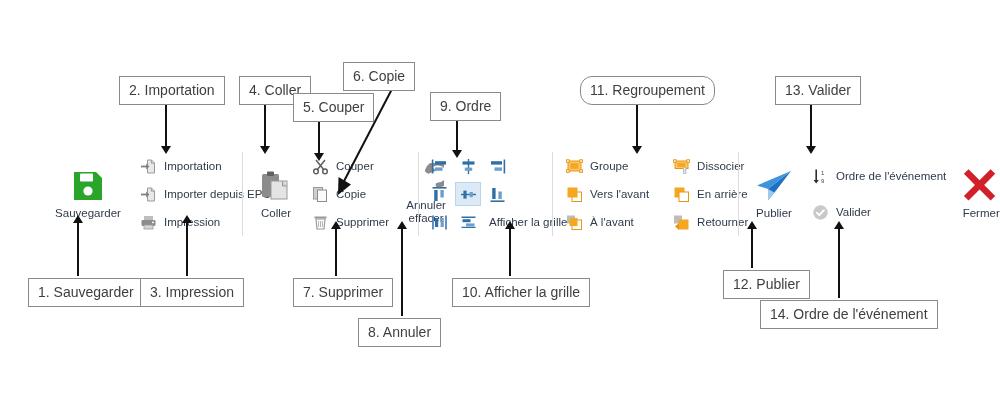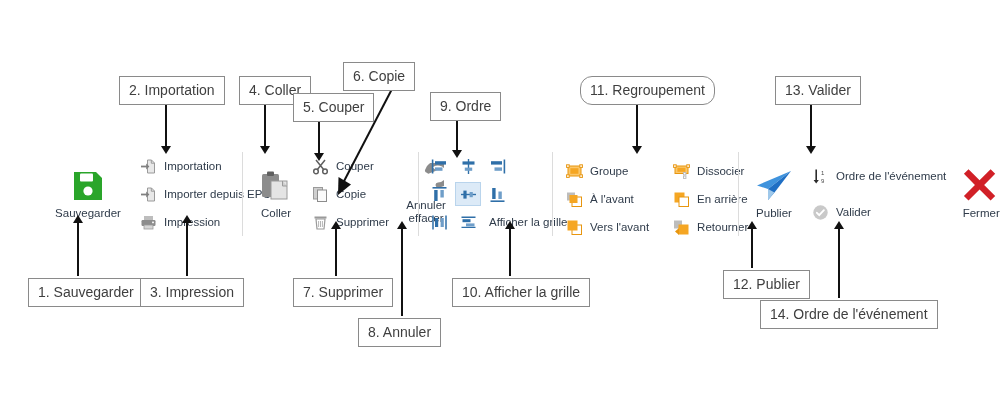--- a/index.html
+++ b/index.html
@@ -77,21 +77,21 @@
   .srow .lbl{ font-size:11.5px; color:#2f3b4a; white-space:nowrap; }
 
   
   .gridicons{ display:flex; flex-direction:column; justify-content:center; height:92px; gap:2px; }
   .grow{ display:flex; align-items:center; height:26px; gap:3px; }
   .gcell{ width:26px; height:24px; display:flex; align-items:center; justify-content:center; }
   .gcell.sel{ background:#dceaf7; border:1px solid #b9d4ec; }
   .gtxt{ font-size:11.5px; color:#2f3b4a; margin-left:5px; white-space:nowrap; }
 
   
-  .twocol{ display:flex; height:92px; align-items:flex-end; }
+  .twocol{ display:flex; height:92px; align-items:center; }
   .col{ display:flex; flex-direction:column; justify-content:center; gap:2px; }
 
   svg{ display:block; }
 </style>
 </head>
 <body>
 
 <div id="ribbon">
 
   <div class="sep" style="left:202px"></div>
@@ -314,35 +314,35 @@
               <rect x="13.8" y="1.8" width="2.6" height="2.6" fill="#fff" stroke="#e8960f" stroke-width="1"></rect>
               <rect x="0.6" y="11.8" width="2.6" height="2.6" fill="#fff" stroke="#e8960f" stroke-width="1"></rect>
               <rect x="13.8" y="11.8" width="2.6" height="2.6" fill="#fff" stroke="#e8960f" stroke-width="1"></rect>
             </svg>
           </span>
           <span class="lbl">Groupe</span>
         </div>
         <div class="srow">
           <span>
             <svg width="17" height="17" viewBox="0 0 17 17">
+              <rect x="6" y="6" width="9.5" height="9.5" fill="#fff" stroke="#e8960f" stroke-width="1"></rect>
+              <rect x="1.5" y="1.5" width="10" height="10" fill="#f5a623"></rect>
+            </svg>
+          </span>
+          <span class="lbl">Vers l'avant</span>
+        </div>
+        <div class="srow">
+          <span>
+            <svg width="17" height="17" viewBox="0 0 17 17">
               <rect x="1" y="1.5" width="8" height="8" fill="#bdbdbd"></rect>
               <rect x="6" y="6" width="9.5" height="9.5" fill="#fff" stroke="#e8960f" stroke-width="1"></rect>
               <rect x="3.5" y="4" width="8" height="8" fill="#f5a623"></rect>
             </svg>
           </span>
           <span class="lbl">À l'avant</span>
-        </div>
-        <div class="srow">
-          <span>
-            <svg width="17" height="17" viewBox="0 0 17 17">
-              <rect x="6" y="6" width="9.5" height="9.5" fill="#fff" stroke="#e8960f" stroke-width="1"></rect>
-              <rect x="1.5" y="1.5" width="10" height="10" fill="#f5a623"></rect>
-            </svg>
-          </span>
-          <span class="lbl">Vers l'avant</span>
         </div>
       </div>
 
       <div class="col" style="margin-left:16px">
         <div class="srow">
           <span>
             <svg width="17" height="17" viewBox="0 0 17 17">
               <rect x="2" y="3" width="13" height="7.5" fill="#fbc76a" stroke="#e8960f" stroke-width="1"></rect>
               <rect x="4.4" y="4.8" width="8" height="4" fill="#f5a623"></rect>
               <rect x="0.6" y="1.8" width="2.6" height="2.6" fill="#fff" stroke="#e8960f" stroke-width="1"></rect>

